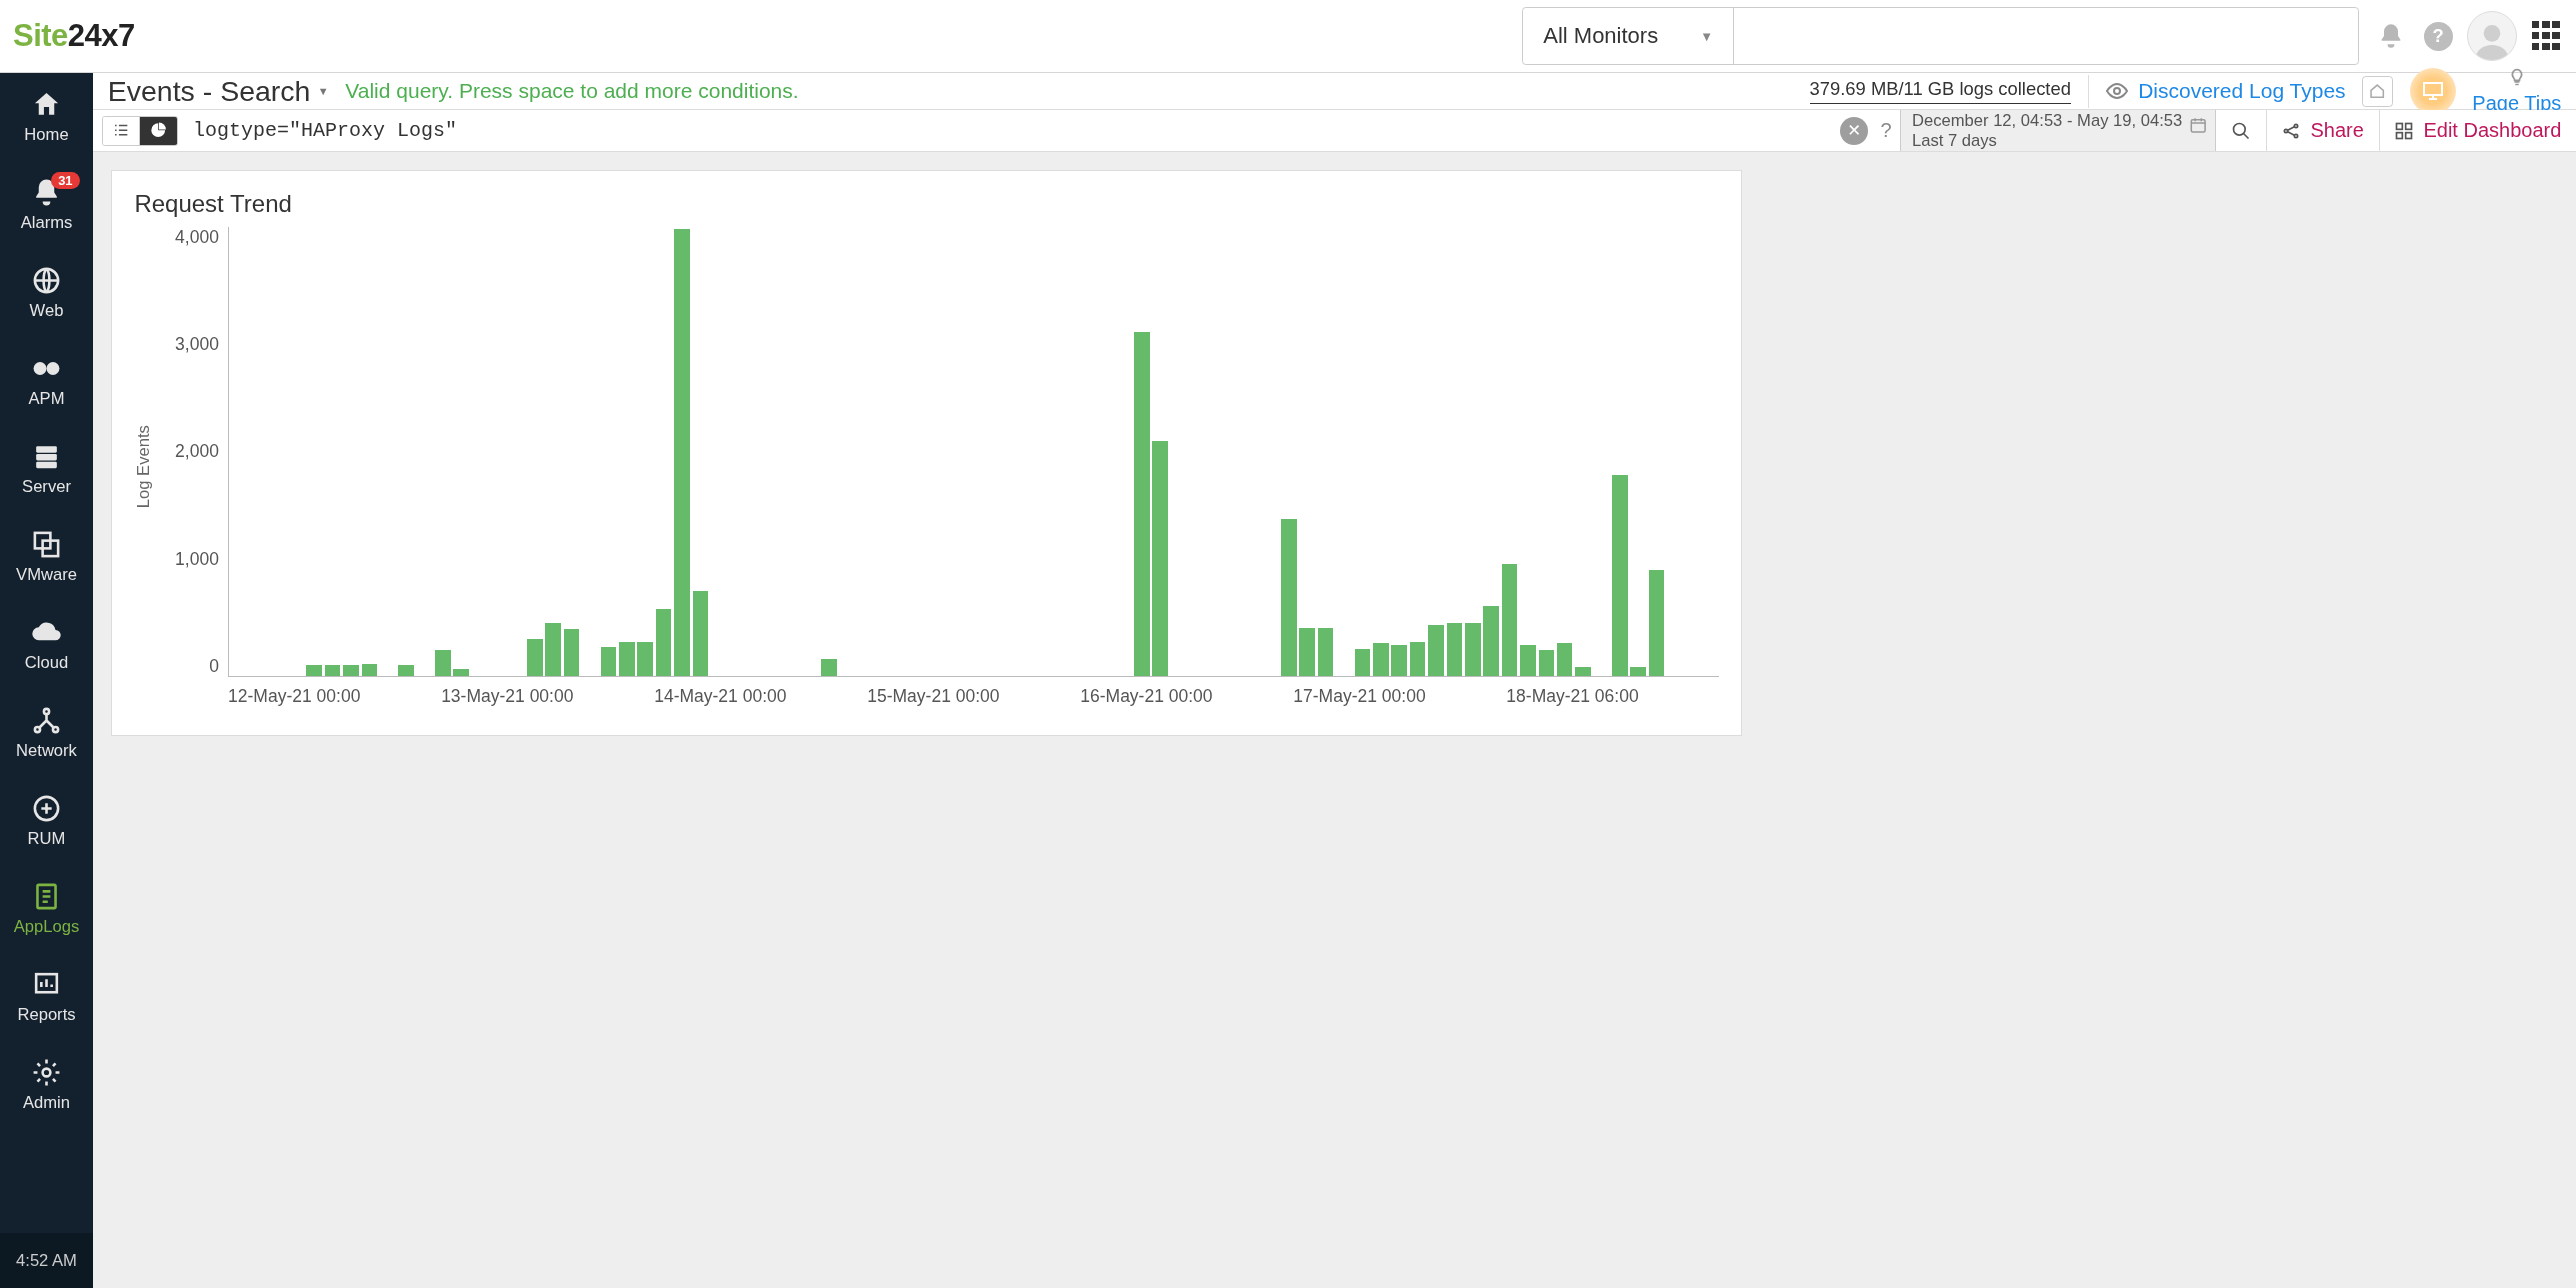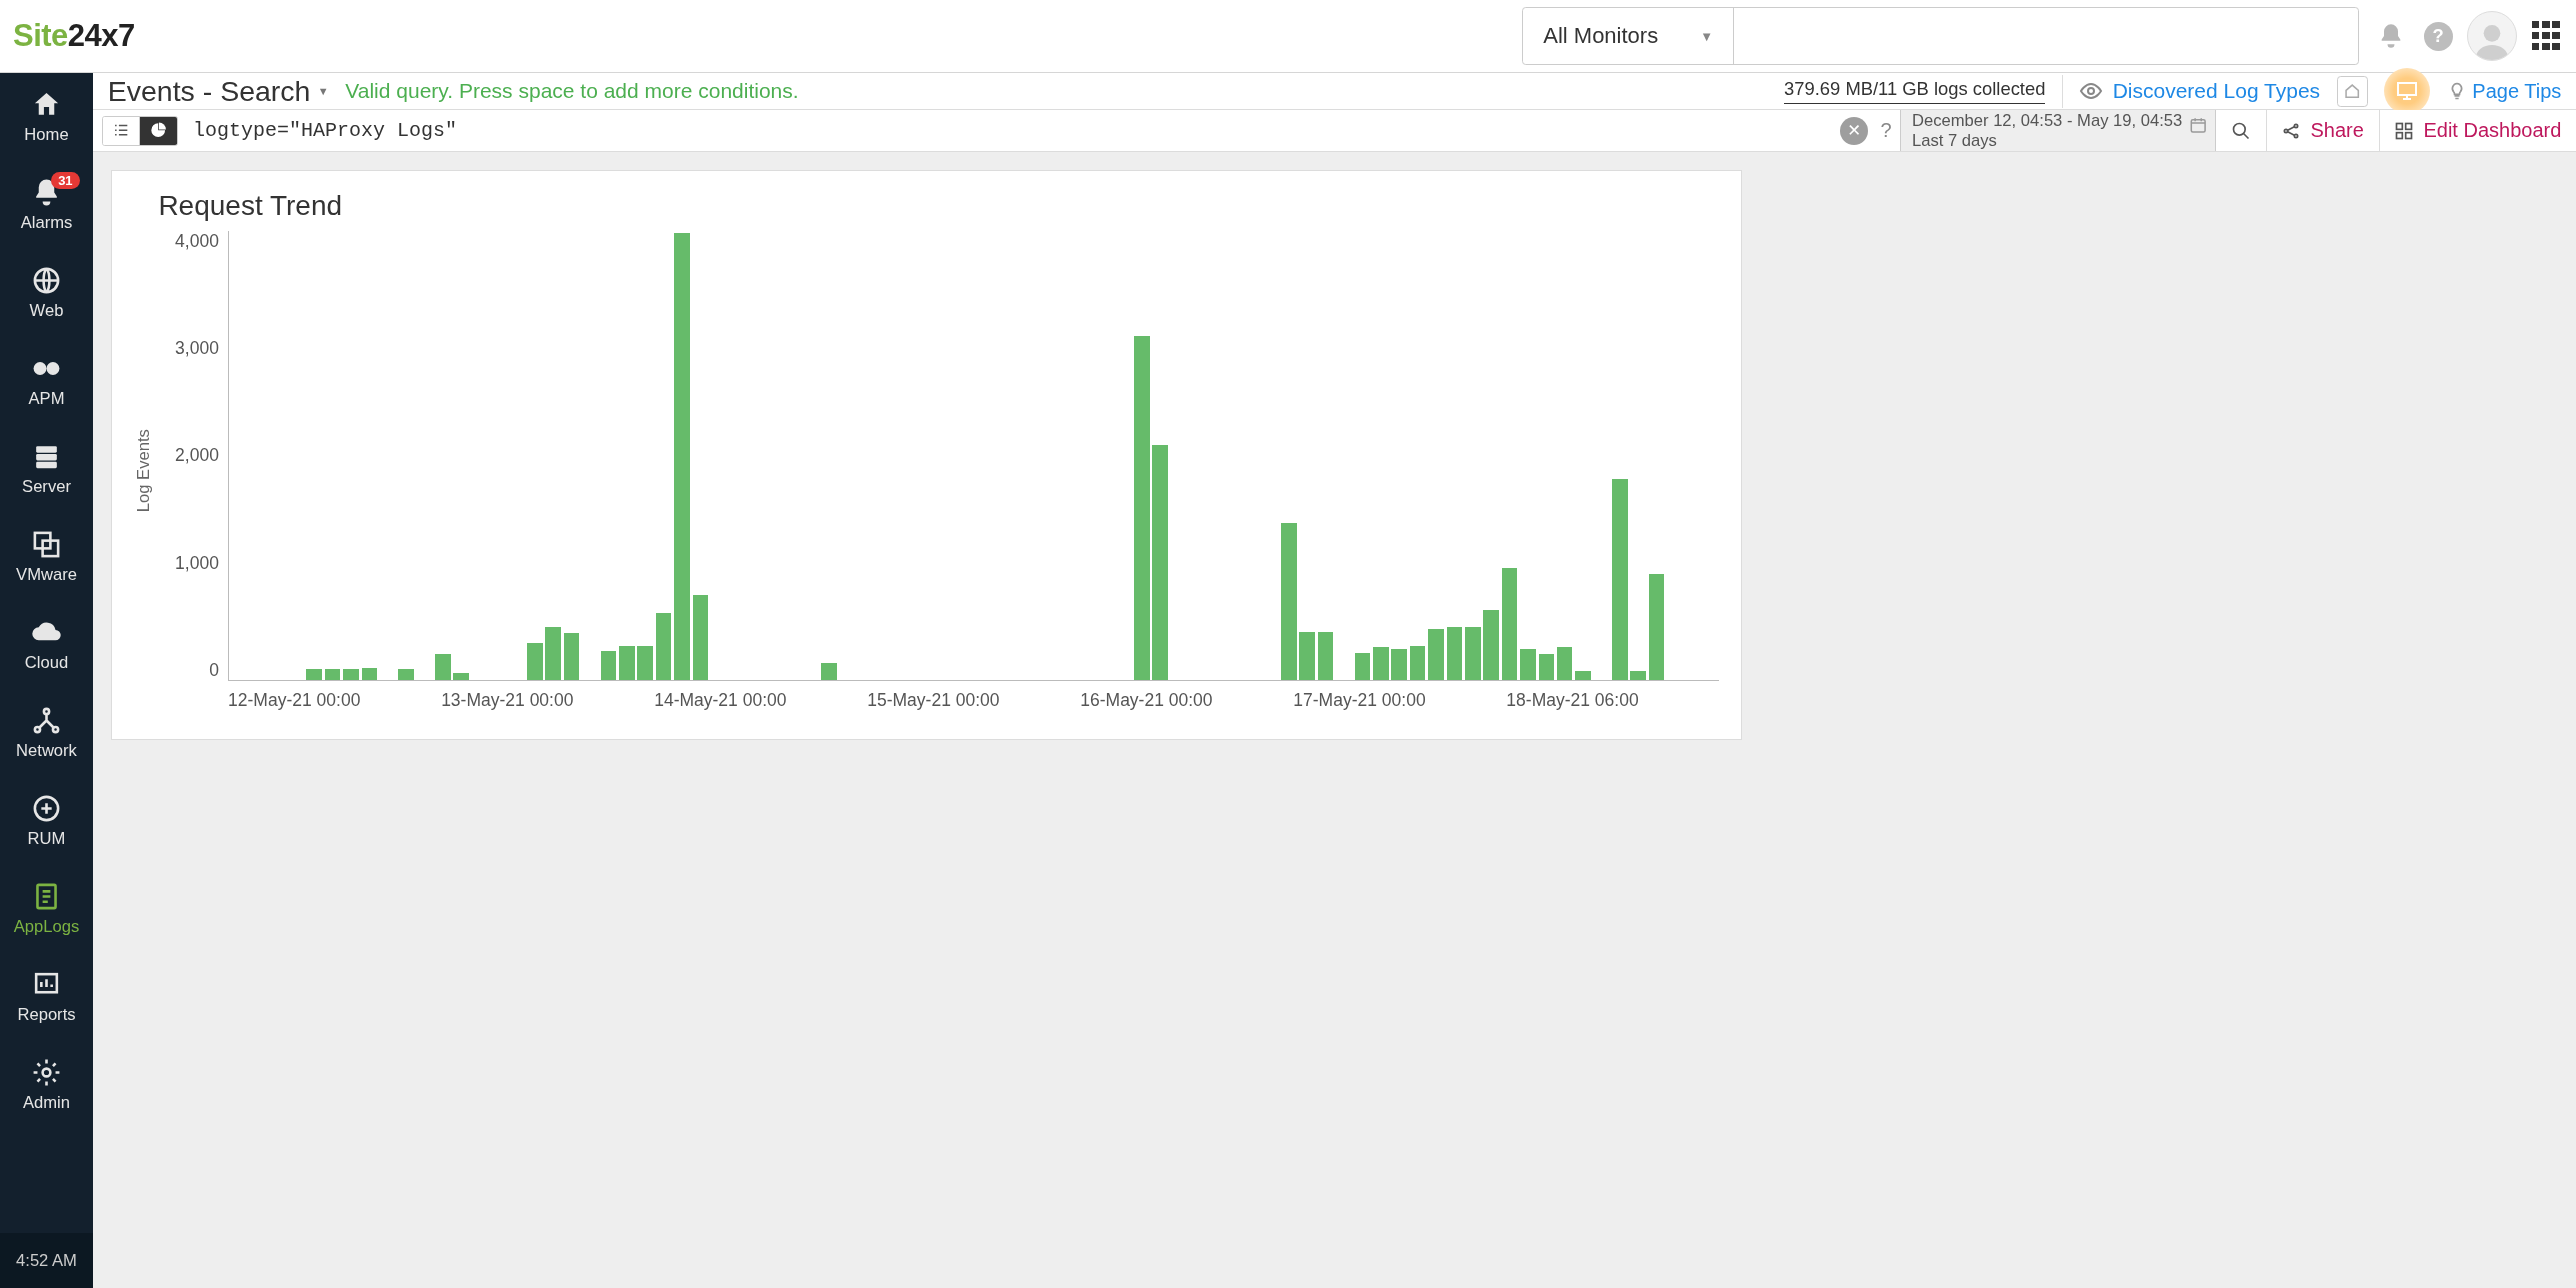--- a/index.html
+++ b/index.html
@@ -60,21 +60,21 @@
   .valid-msg { font-size:21px; color:#4caf50; }
   .sub-header .spacer { flex:1; }
   .logs-collected { font-size:18.4px; color:#333; border-bottom:1.8px solid #333; padding-bottom:2.8px;}
   .divider { width:0.9px; height:33px; background:#ddd; }
   .discovered { display:flex; align-items:center; gap:9.2px; color:#1e88e5; font-size:21px; cursor:pointer;}
   .discovered svg { stroke:#888; width:24px; height:24px; }
   .outline-btn { width:31px; height:31px; border:0.9px solid #ccc; border-radius:3.7px; display:flex; align-items:center; justify-content:center; color:#aaa; cursor:pointer;}
   .outline-btn svg{width:18.4px;height:18.4px;}
   .presentation-glow { width:46px; height:46px; border-radius:50%; background:radial-gradient(circle,#ffcc80 40%,#ffe0b2 70%,rgba(255,224,178,0) 100%); display:flex; align-items:center; justify-content:center; cursor:pointer;}
   .presentation-glow svg{width:24px;height:24px;stroke:#fff;}
-  .page-tips { display:flex; align-items:center; gap:5.5px; color:#1e88e5; font-size:20px; cursor:pointer;}
+  .page-tips { display:flex; align-items:center; gap:5.5px; color:#1e88e5; font-size:20px; cursor:pointer;flex-direction:column;}
   .page-tips svg{width:20px;height:20px;stroke:#999;}
 
   
   .query-bar { height:42px; background:#fff; border-bottom:0.9px solid #dcdcdc; display:flex; align-items:stretch;}
   .view-toggle { display:flex; border:0.9px solid #ccc; border-radius:2.8px; margin:5.5px 3.7px 5.5px 9.2px; overflow:hidden;}
   .view-toggle button { width:37px; background:#fff; border:0; display:flex; align-items:center; justify-content:center; cursor:pointer;}
   .view-toggle button:first-child { border-right:0.9px solid #ccc; }
   .view-toggle button.active { background:#333; color:#fff; }
   .view-toggle svg{width:18.4px;height:18.4px;}
   .query-input { flex:1; display:flex; align-items:center; padding:0 11px; gap:11px; }
@@ -83,21 +83,21 @@
   .query-bar .help-q { width:28px; display:flex; align-items:center; justify-content:center; color:#888; font-size:20px; cursor:pointer;}
   .date-box { border-left:0.9px solid #ccc; border-right:0.9px solid #ccc; background:#eee; display:flex; flex-direction:column; justify-content:center; padding:1.8px 33px 1.8px 11px; position:relative; font-size:16.6px; color:#555; cursor:pointer;}
   .date-box .cal-icon { position:absolute; right:7.4px; top:5.5px; color:#999;}
   .date-box .cal-icon svg{width:18.4px;height:18.4px;}
   .tool-segment { display:flex; align-items:center; padding:0 14.7px; gap:9.2px; border-right:0.9px solid #dcdcdc; color:#be185d; font-size:20px; cursor:pointer;text-align:center;}
   .tool-segment svg{width:20px;height:20px;}
 
   
   .content { flex:1; padding:18.4px; overflow:auto; }
   .card { background:#fff; border:0.9px solid #dcdcdc; width:1631px; }
-  .card h2 { font-size:28px; font-weight:400; color:#333; padding:18.4px 22px 9.2px;margin-left:24px; }
+  .card h2 { font-size:24px; font-weight:400; color:#333; padding:18.4px 22px 9.2px; }
   .chart-wrap { display:flex; padding:0 22px 28px; gap:3.7px; }
   .ylabel { writing-mode:vertical-rl; transform:rotate(180deg); font-size:16.6px; color:#666; text-align:center; }
   .chart-inner { flex:1; }
   .axes { display:flex; }
   .yaxis { width:70px; display:flex; flex-direction:column; justify-content:space-between; align-items:flex-end; padding-right:9.2px; font-size:17.5px; color:#555; height:450px; }
   .plot { flex:1; height:450px; border-left:0.9px solid #bbb; border-bottom:0.9px solid #bbb; display:flex; align-items:flex-end; gap:2.8px; padding:0 3.7px; }
   .bar { width:20px; background:#66bb6a; }
   .xaxis { display:flex; margin-left:70px; margin-top:9.2px; font-size:17.5px; color:#555; }
   .xaxis span { flex:1; white-space:nowrap; }
 </style>

